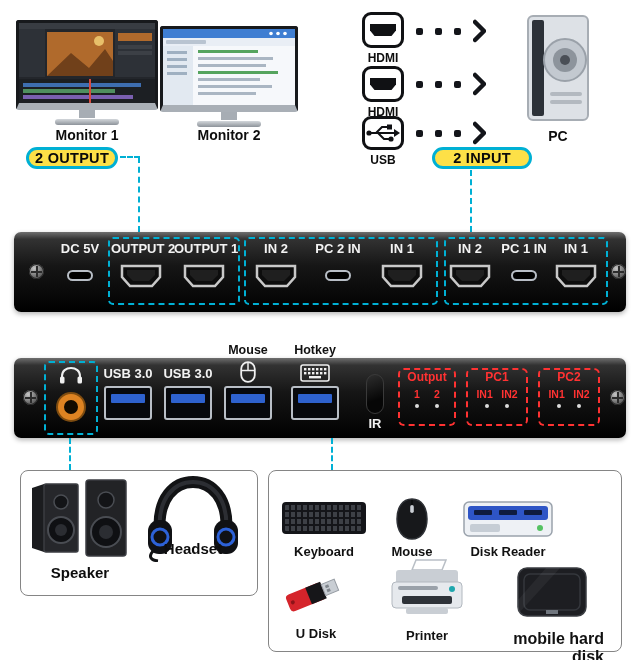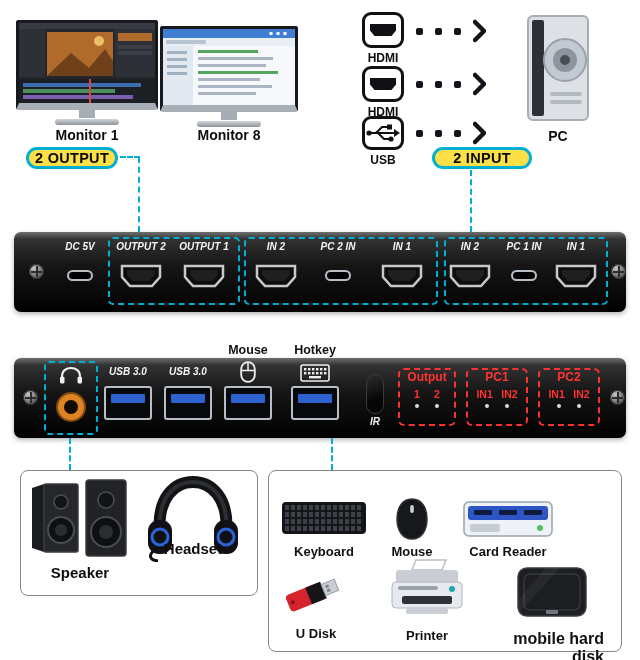--- a/index.html
+++ b/index.html
@@ -17,21 +17,21 @@
   .dashv{border-left:2px dashed #00b0d4;}
   .dashh{border-top:2px dashed #00b0d4;}
   .iconbox{border:3px solid #101114;border-radius:9px;background:#fff;display:flex;align-items:center;justify-content:center;}
   .dotrow{display:flex;align-items:center;gap:12px;}
   .dot{width:7px;height:7px;border-radius:2px;background:#13151a;}
   
   .device{left:14px;width:612px;height:80px;border-radius:7px;background:linear-gradient(180deg,#6f6f6f 0,#323232 9%,#161616 42%,#000 100%);box-shadow:0 2px 5px rgba(0,0,0,.3);}
   .screw{position:absolute;width:15px;height:15px;border-radius:50%;background:radial-gradient(circle at 35% 30%,#c6c6c6,#6f6f6f 55%,#383838);box-shadow:inset 0 0 0 1px #262626;}
   .screw::before{content:"";position:absolute;left:2px;right:2px;top:6.5px;height:2px;background:#2c2c2c;}
   .screw::after{content:"";position:absolute;top:2px;bottom:2px;left:6.5px;width:2px;background:#2c2c2c;}
-  .plabel{color:#f3f3f3;font-size:10px;font-weight:600;text-align:center;white-space:nowrap;font-style:italic;}
+  .plabel{color:#f3f3f3;font-size:13px;font-weight:600;text-align:center;white-space:nowrap;}
   .cyanbox{border:2px dashed #00b0d4;border-radius:5px;}
   .usbc{border:2px solid #b8bec6;border-radius:6px;background:#000;}
   .usba{background:#07090d;border:2px solid #b8bec6;border-radius:3px;}
   .usba i{position:absolute;left:5px;top:6px;width:34px;height:9px;background:#2e62cf;border-radius:1px;}
   .jack{width:26px;height:26px;border-radius:50%;border:6px solid #dd8322;background:#120b00;box-shadow:0 0 0 2px #7e4c10;}
   .irwin{border-radius:9px;background:linear-gradient(160deg,#2e2e2e,#060606 65%);border:1px solid #3a3a3a;}
   .ledbox{border:2px dashed #ff3232;border-radius:6px;color:#ff3232;text-align:center;}
   .ledbox .t{font-size:12px;font-weight:700;}
   .ledbox .r{display:flex;justify-content:space-evenly;font-size:10.5px;font-weight:700;margin-top:4px;}
   .ledbox .d{display:flex;justify-content:space-evenly;margin-top:4px;}
@@ -90,21 +90,21 @@
         <rect x="35" y="49" width="62" height="3" fill="#aab6c3"></rect>
         <rect x="35" y="56" width="74" height="3" fill="#aab6c3"></rect>
         <rect x="35" y="63" width="58" height="3" fill="#aab6c3"></rect>
       </svg>
     </div>
     <div class="mneck" style="width:16px;height:8px;"></div>
     <div class="mbase" style="width:64px;height:6px;"></div>
   </div>
 
   <div class="abs cap" style="left:16px;top:127px;width:142px;font-size:14px;">Monitor 1</div>
-  <div class="abs cap" style="left:159px;top:127px;width:140px;font-size:14px;">Monitor 8</div>
+  <div class="abs cap" style="left:159px;top:127px;width:140px;font-size:14px;">Monitor 2</div>
 
   <div class="abs badge" style="left:26px;top:147px;width:92px;height:22px;line-height:17px;">2 OUTPUT</div>
   <div class="abs dashh" style="left:120px;top:156px;width:20px;height:0;"></div>
   <div class="abs dashv" style="left:138px;top:157px;width:0;height:75px;"></div>
 
   <div class="abs iconbox" style="left:362px;top:12px;width:42px;height:36px;">
     <svg width="28" height="14" viewBox="0 0 28 14">
         <path d="M1,1 H27 V7.5 L22.5,13 H5.5 L1,7.5 Z" fill="#101114"></path>
       </svg>
   </div>
@@ -356,21 +356,21 @@
 
   <svg class="abs" style="left:462px;top:496px;" width="92" height="44" viewBox="0 0 92 44">
     <rect x="2" y="6" width="88" height="34" rx="5" fill="#eef1f5" stroke="#9aa2ac" stroke-width="1.5"></rect>
     <rect x="6" y="10" width="80" height="14" rx="3" fill="#2e55c6"></rect>
     <rect x="12" y="14" width="18" height="5" rx="1" fill="#0e1b3e"></rect>
     <rect x="37" y="14" width="18" height="5" rx="1" fill="#0e1b3e"></rect>
     <rect x="62" y="14" width="18" height="5" rx="1" fill="#0e1b3e"></rect>
     <rect x="8" y="28" width="30" height="8" rx="2" fill="#c6cdd5"></rect>
     <circle cx="78" cy="32" r="3" fill="#55c262"></circle>
   </svg>
-  <div class="abs cap2" style="left:458px;top:544px;width:100px;font-size:13px;">Card Reader</div>
+  <div class="abs cap2" style="left:458px;top:544px;width:100px;font-size:13px;">Disk Reader</div>
 
   <svg class="abs" style="left:284px;top:566px;" width="64" height="54" viewBox="0 0 64 54">
     <g transform="rotate(-22 32 27)">
       <rect x="2" y="18" width="38" height="18" rx="4" fill="#d5242b"></rect>
       <rect x="24" y="18" width="16" height="18" fill="#161619"></rect>
       <rect x="40" y="21" width="14" height="12" fill="#c9ced4" stroke="#959ba2" stroke-width="1"></rect>
       <rect x="43" y="23.5" width="3.5" height="2.8" fill="#7f858c"></rect>
       <rect x="43" y="27.8" width="3.5" height="2.8" fill="#7f858c"></rect>
       <circle cx="7" cy="27" r="2" fill="#8e1318"></circle>
     </g>

